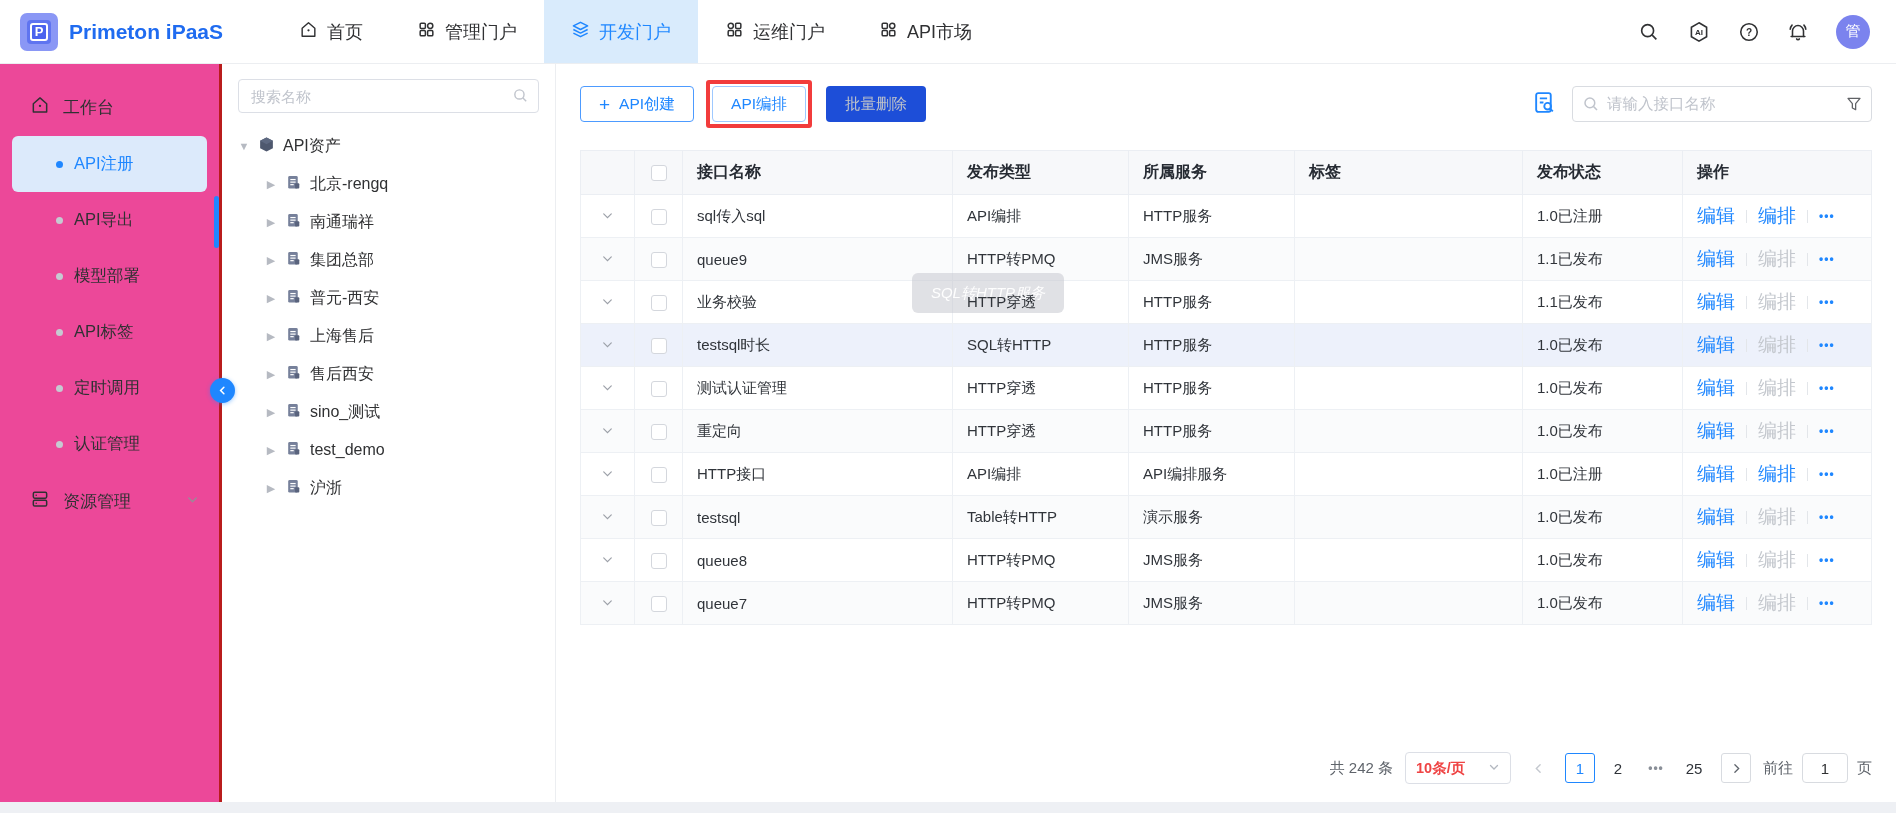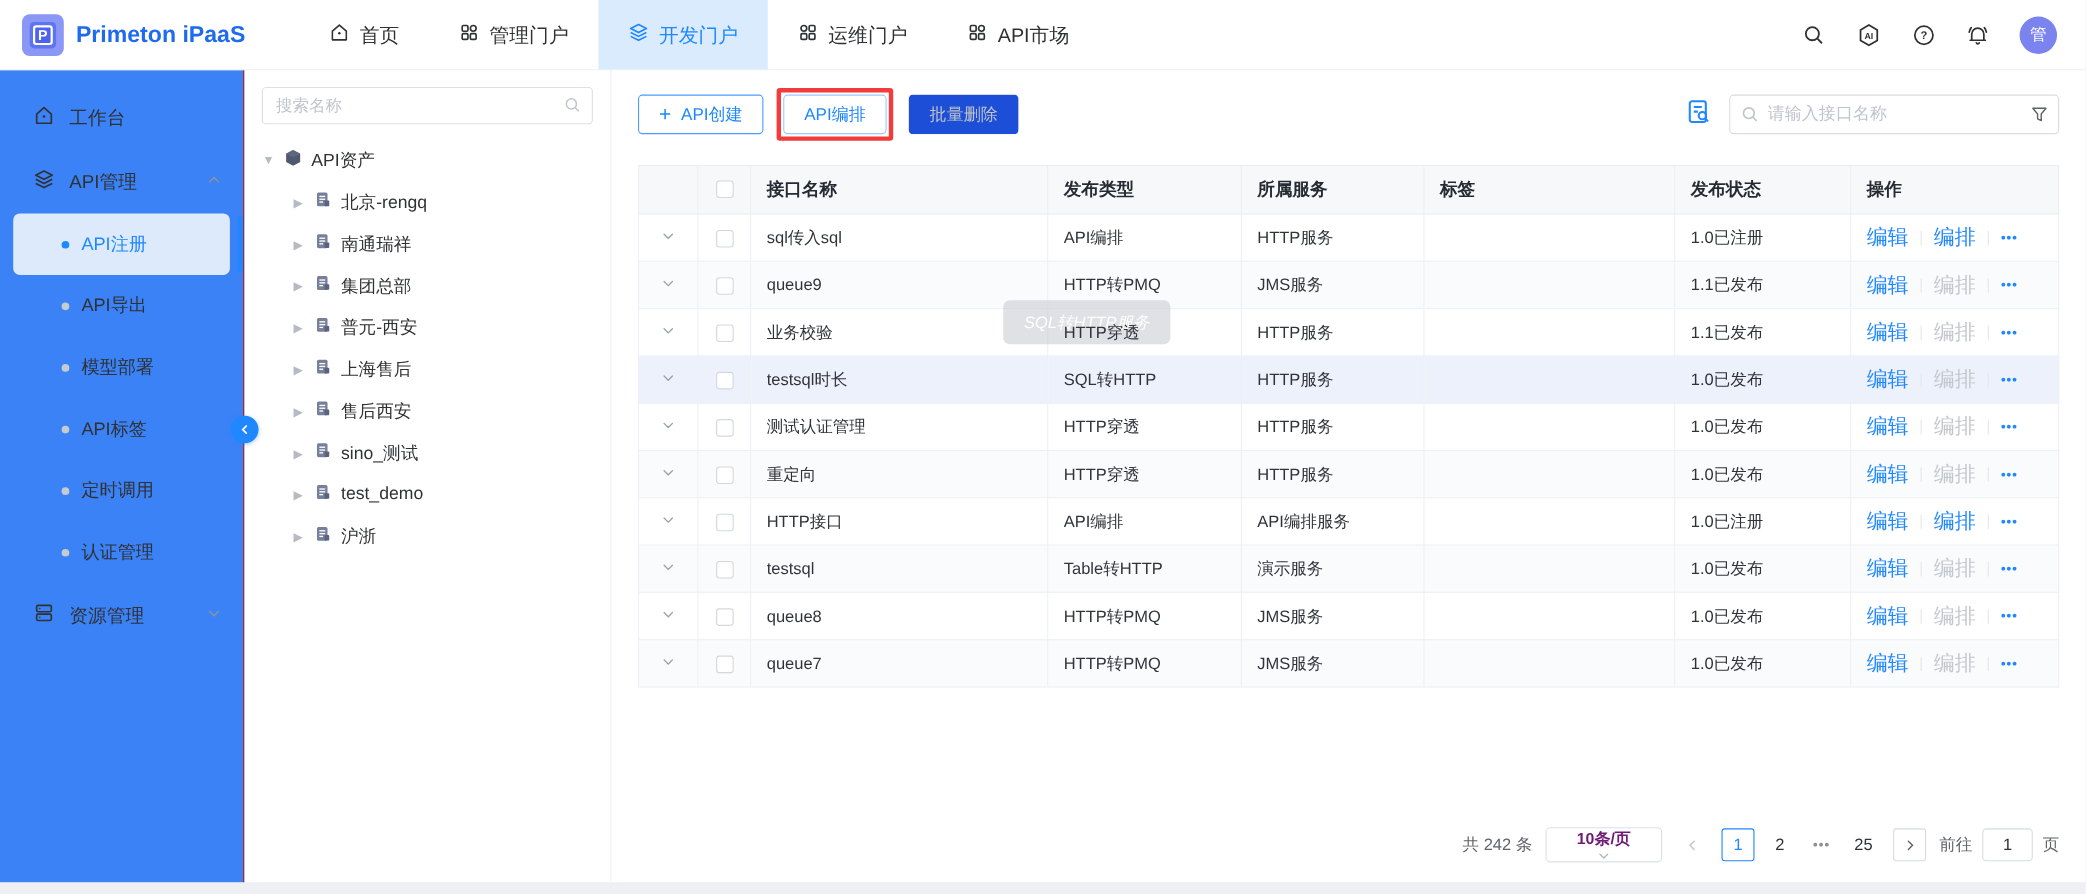--- a/index.html
+++ b/index.html
@@ -22,21 +22,21 @@
   .nav-item svg { flex:none; }
   .top-icons { margin-left:auto; display:flex; align-items:center; gap:27px; }
   .top-icons .icon-btn { display:flex; align-items:center; justify-content:center; }
   .avatar { width:34px; height:34px; border-radius:50%; background:#7b83ee; color:#fff; font-size:15px;
             display:flex; align-items:center; justify-content:center; }
 
   
   .main-row { height:738px; display:flex; position:relative; flex:none; }
 
   
-  .sidebar { width:222px; background:#3b82f6; border-right:1px solid #b91c1c; padding-top:14px; position:relative; flex:none; }
+  .sidebar { width:222px; background:#ec4899; border-right:3px solid #b91c1c; padding-top:14px; position:relative; flex:none; }
   .side-item { height:58px; display:flex; align-items:center; gap:13px; padding:0 20px 0 30px;
                font-size:17px; color:#303133; cursor:pointer; }
   .side-item .grow { flex:1; }
   .sub-item { height:56px; display:flex; align-items:center; gap:11px; margin:0 12px; padding-left:44px;
               font-size:16.5px; color:#303133; border-radius:6px; cursor:pointer; }
   .sub-item.active { background:#dceafb; color:#1f87ff; }
   .dot { width:7px; height:7px; border-radius:50%; background:#c6cad2; flex:none; }
   .sub-item.active .dot { background:#1f87ff; }
   .active-bar { position:absolute; right:0; top:132px; width:5px; height:52px; background:#1f87ff; border-radius:3px; }
   .collapse-btn { position:absolute; left:210px; top:314px; width:25px; height:25px; border-radius:50%;
@@ -95,22 +95,22 @@
   .toast { position:absolute; left:332px; top:123px; width:152px; height:40px; background:rgba(199,201,208,.55);
            border-radius:6px; display:flex; align-items:center; justify-content:center; font-size:15px;
            color:rgba(255,255,255,.96); z-index:3; pointer-events:none; white-space:nowrap;font-style:italic; }
 
   .spacer { flex:1; }
 
   
   .pager { display:flex; align-items:center; justify-content:flex-end; gap:12px; font-size:15px;
            color:#5f646b; padding-bottom:8px; flex:none; }
   .page-size { width:106px; height:32px; border:1px solid #dcdfe6; border-radius:4px; display:flex;
-               align-items:center; justify-content:space-between; padding:0 10px; color:#701a75;
-               font-weight:bold; font-size:14.5px; cursor:pointer;flex-direction:column; }
+               align-items:center; justify-content:space-between; padding:0 10px; color:#ef4444;
+               font-weight:bold; font-size:14.5px; cursor:pointer; }
   .pages { display:flex; align-items:center; gap:8px; }
   .pg { min-width:30px; height:30px; display:flex; align-items:center; justify-content:center;
         border-radius:3px; color:#2f3339; font-size:15px; cursor:pointer; background:transparent; border:none;
         font-family:"Liberation Sans","DejaVu Sans",sans-serif; }
   .pg.active { border:1px solid #1f87ff; color:#1f87ff; background:#fff; }
   .pg.ellipsis { color:#8a8f98; letter-spacing:1px; font-weight:bold; font-size:12px; }
   .pg-nav { width:30px; height:30px; display:flex; align-items:center; justify-content:center; border-radius:3px; cursor:pointer; }
   .pg-prev { color:#c4c8cf; }
   .pg-next { border:1px solid #d8dbe0; background:#fff; color:#5f646b; }
   .goto { display:flex; align-items:center; gap:9px; }
@@ -208,31 +208,20 @@
   <div class="main-row">
 
     <aside class="sidebar">
       <div class="side-item">
         <span><svg width="20" height="20" viewBox="0 0 24 24" fill="none" stroke="#303133" stroke-width="1.8" stroke-linejoin="round">
               <path d="M4 10.5 L12 3.5 L20 10.5 V20.5 H4 Z"></path>
               <circle cx="12" cy="13" r="1.4" fill="#303133" stroke="none"></circle>
             </svg></span>
         <span class="grow">工作台</span>
       </div>
-      <div class="side-item">
-        <span><svg width="20" height="20" viewBox="0 0 24 24" fill="none" stroke="#303133" stroke-width="1.8" stroke-linejoin="round">
-              <path d="M12 3 L21 7.5 L12 12 L3 7.5 Z"></path>
-              <path d="M3 12 L12 16.5 L21 12"></path>
-              <path d="M3 16.5 L12 21 L21 16.5"></path>
-            </svg></span>
-        <span class="grow">API管理</span>
-        <span><svg width="13" height="13" viewBox="0 0 24 24" fill="none" stroke="#909399" stroke-width="2.4" stroke-linecap="round">
-              <path d="M5 15 L12 8 L19 15"></path>
-            </svg></span>
-      </div>
 
       <div>
 
           <div class="sub-item active">
             <span class="dot"></span>
             <span>API注册</span>
           </div>
 
 
           <div class="sub-item">

